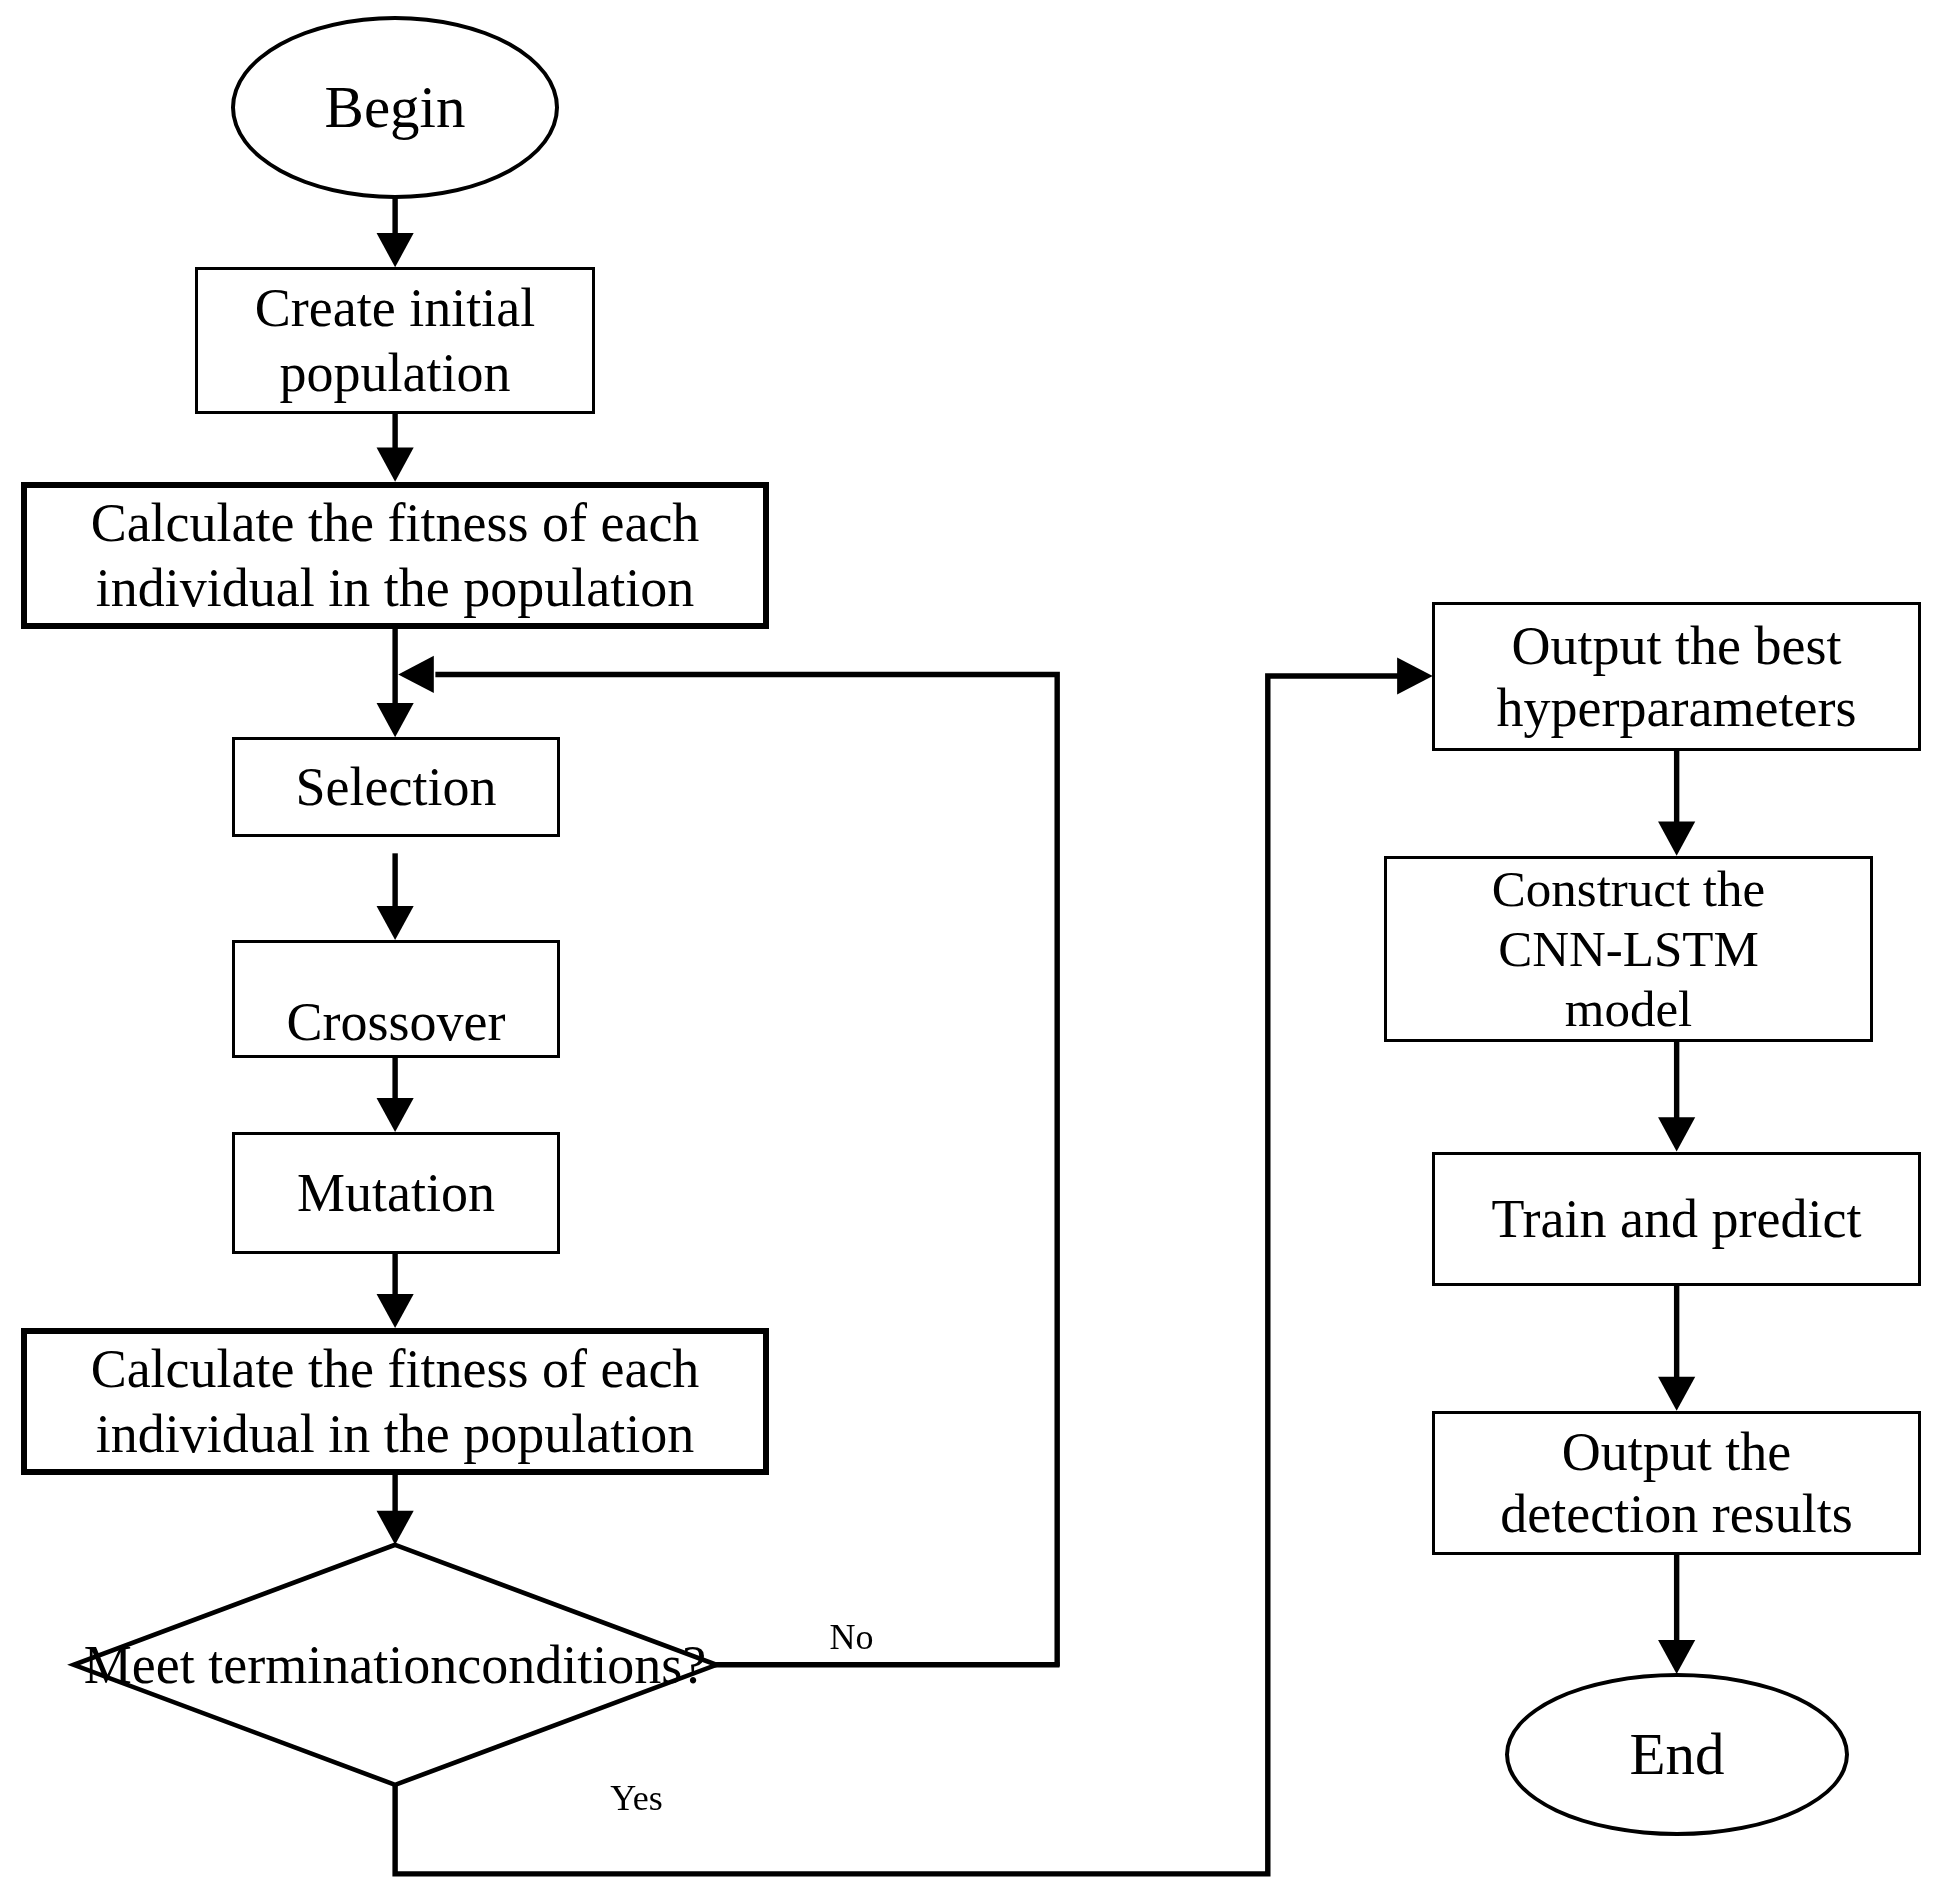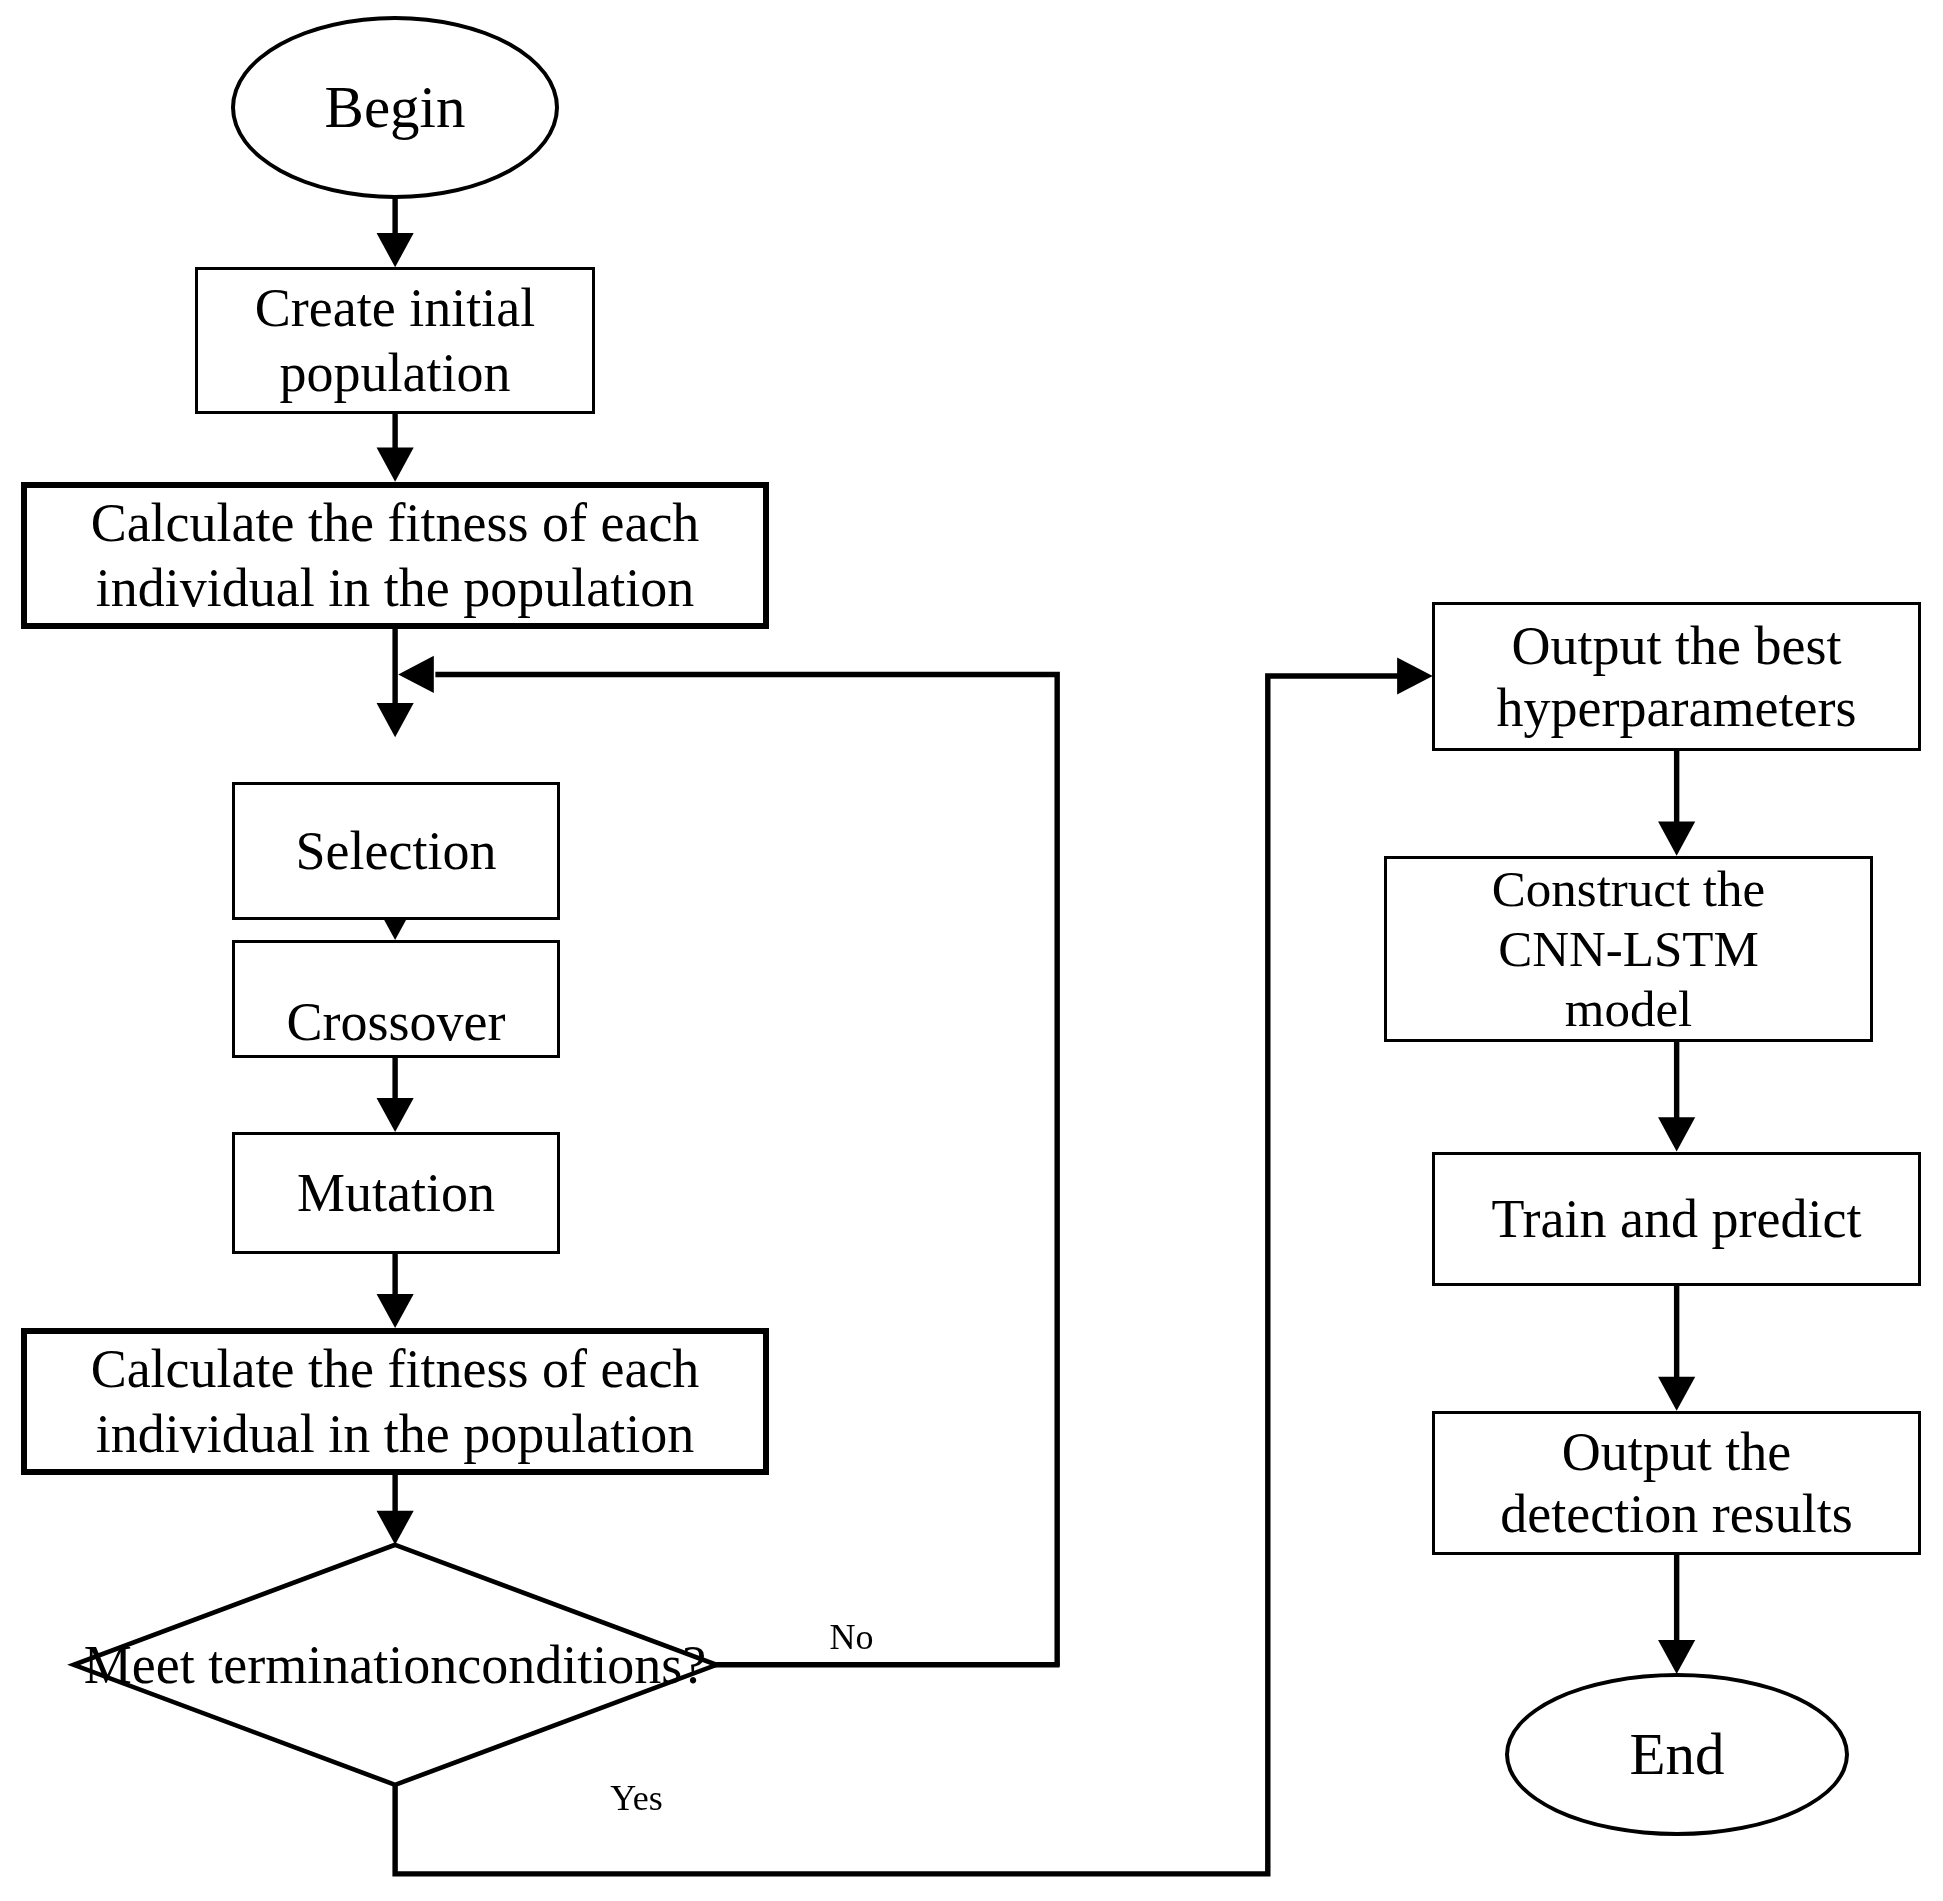--- a/index.html
+++ b/index.html
@@ -139,21 +139,21 @@
   <div class="node rect" style="left:195px; top:267px; width:400px; height:147px;">
     <div>Create initial</div>
     <div>population</div>
   </div>
 
   <div class="node rect thick" style="left:21px; top:482px; width:748px; height:147px;">
     <div>Calculate the fitness of each</div>
     <div>individual in the population</div>
   </div>
 
-  <div class="node rect" style="left:232px; top:737px; width:328px; height:138px;margin-top:45px;">
+  <div class="node rect" style="left:232px; top:737px; width:328px; height:100px;">
     <div>Selection</div>
   </div>
 
   <div class="node rect" style="left:232px; top:940px; width:328px; height:118px;justify-content:flex-end;">
     <div>Crossover</div>
   </div>
 
   <div class="node rect" style="left:232px; top:1132px; width:328px; height:122px;">
     <div>Mutation</div>
   </div>

